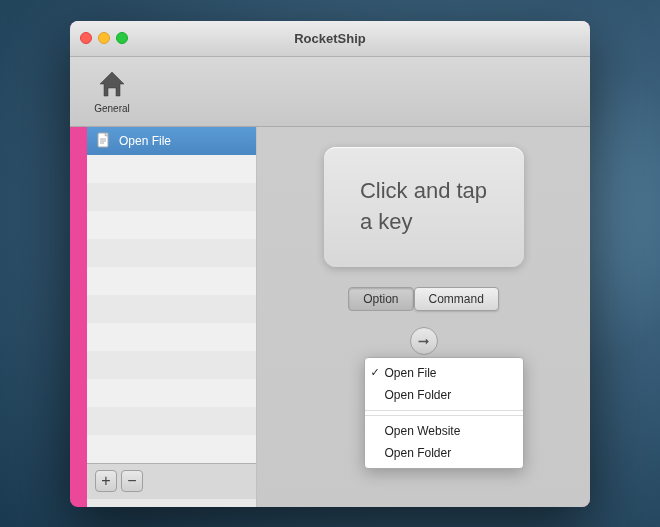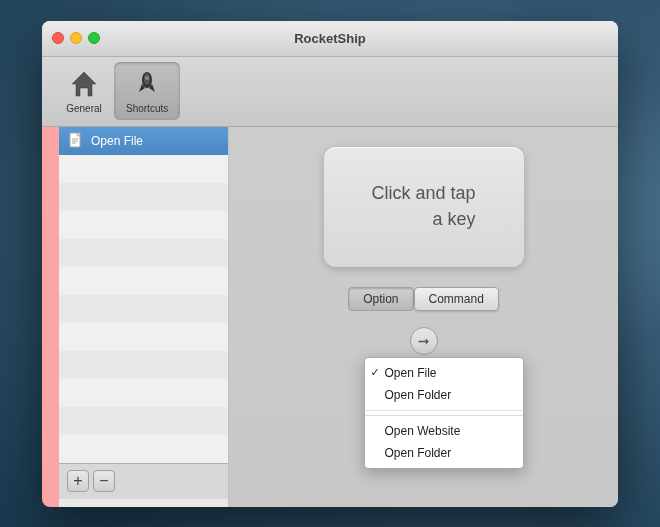--- a/index.html
+++ b/index.html
@@ -10,22 +10,22 @@
       background: #4a6b8a;
       background: radial-gradient(ellipse at 70% 40%, #6a9ab8 0%, #3a5f7a 40%, #1a3a50 100%);
       display: flex;
       align-items: center;
       justify-content: center;
       font-family: -apple-system, 'Lucida Grande', sans-serif;
       overflow: hidden;
     }
 
     .window {
-      width: 576px;
-      background: #fca5a5;
+      width: 520px;
+      background: #ec4899;
       border-radius: 8px;
       box-shadow: 0 20px 60px rgba(0,0,0,0.6), inset 0 1px 0 rgba(255,255,255,0.8);
       overflow: hidden;
     }
 
     .titlebar {
       background: linear-gradient(to bottom, #ececec 0%, #d0d0d0 100%);
       height: 36px;
       display: flex;
       align-items: center;
@@ -190,23 +190,23 @@
       width: 200px;
       height: 120px;
       margin: 0 auto 20px auto;
       display: flex;
       align-items: center;
       justify-content: center;
       flex-direction: column;
     }
 
     .key-capture-text {
-      font-size: 18px;
+      font-size: 22px;
       color: #555;
-      text-align: right;
+      text-align: left;
       line-height: 1.4;
     }
 
     .modifier-buttons {
       display: flex;
       justify-content: center;
       margin-bottom: 16px;
     }
 
     .modifier-btn {
@@ -302,31 +302,20 @@
     <span class="titlebar-title">RocketShip</span>
   </div>
 
   <div class="toolbar">
     <div class="toolbar-btn">
 
       <svg viewBox="0 0 32 32">
         <polygon points="16,4 28,16 24,16 24,28 20,28 20,20 12,20 12,28 8,28 8,16 4,16" fill="#555" stroke="#333" stroke-width="0.5"></polygon>
       </svg>
       <span class="toolbar-btn-label">General</span>
-    </div>
-    <div class="toolbar-btn active">
-
-      <svg viewBox="0 0 32 32">
-        <ellipse cx="16" cy="12" rx="5" ry="8" fill="#333"></ellipse>
-        <ellipse cx="16" cy="11" rx="3" ry="6" fill="#555"></ellipse>
-        <polygon points="11,16 8,24 14,20" fill="#333"></polygon>
-        <polygon points="21,16 24,24 18,20" fill="#333"></polygon>
-        <circle cx="16" cy="10" r="2" fill="#888"></circle>
-      </svg>
-      <span class="toolbar-btn-label">Shortcuts</span>
     </div>
   </div>
 
   <div class="content">
 
     <div class="sidebar">
       <div class="sidebar-rows">
         <div class="sidebar-item selected">
 
           <svg class="file-icon" viewBox="0 0 18 18">

